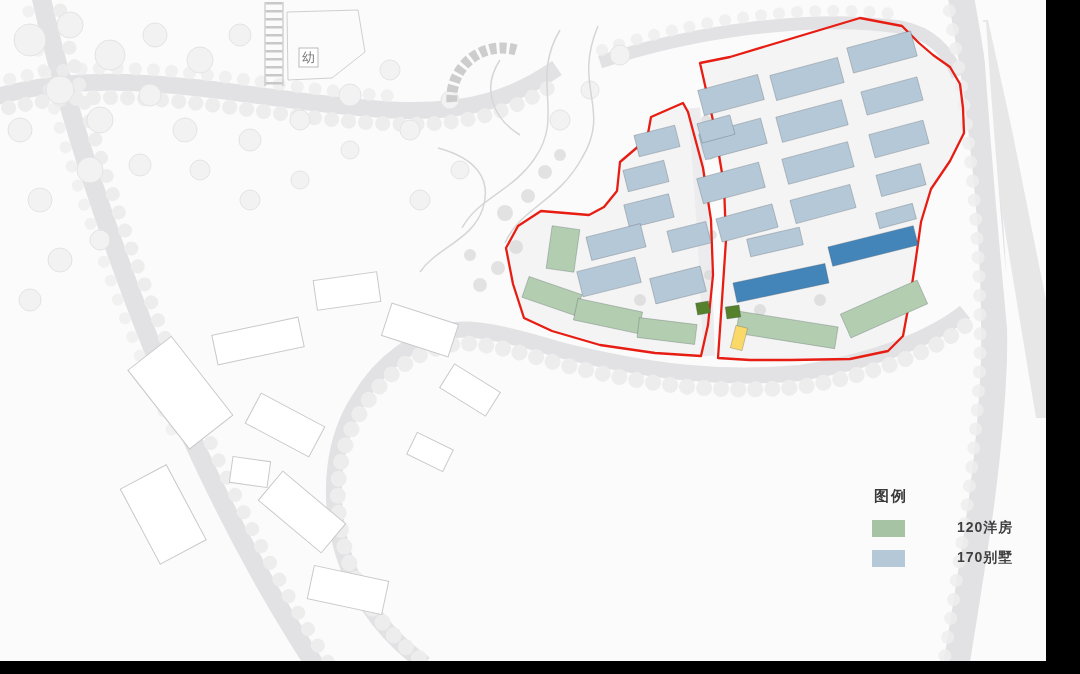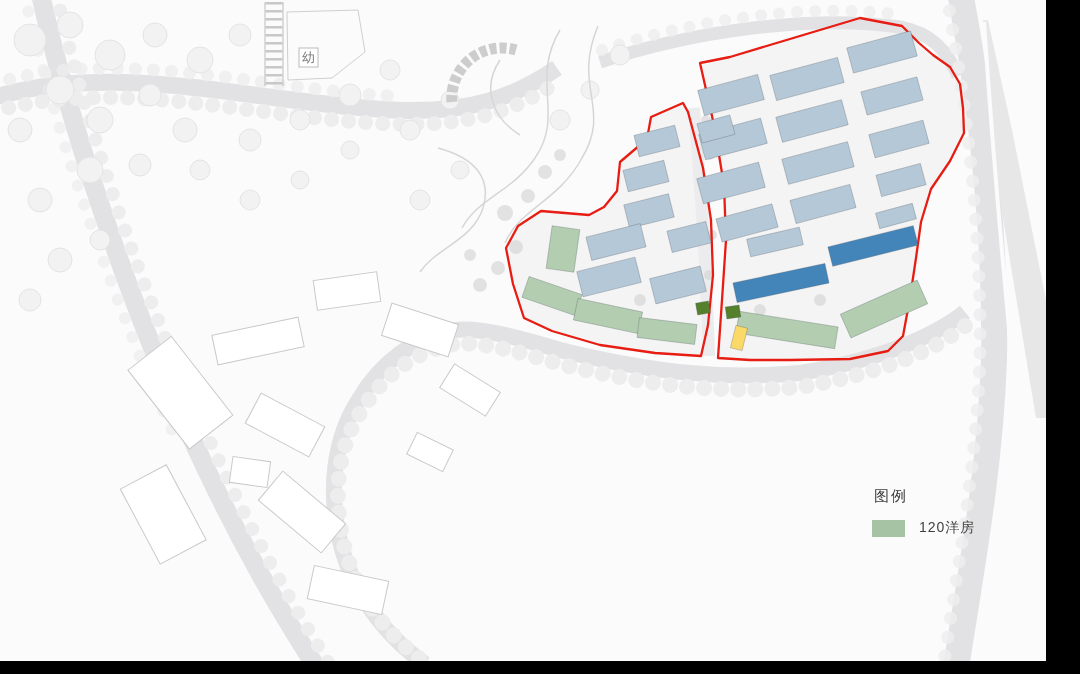--- a/index.html
+++ b/index.html
@@ -1,22 +1,22 @@
 <!DOCTYPE html>
 <html><head>
 <meta charset="utf-8">
 <style>
   html,body{margin:0;padding:0;background:#000;}
   .stage{position:relative;width:1080px;height:674px;background:#000;overflow:hidden;
          font-family:"Liberation Sans","DejaVu Sans",sans-serif;}
   .map{position:absolute;left:0;top:0;width:1046px;height:661px;background:#fbfbfb;overflow:hidden;}
   .map svg{display:block;}
-  .legend{position:absolute;left:872px;top:487px;width:170px;}
+  .legend{position:absolute;left:872px;top:487px;width:170px;font-weight:bold;}
   .legend-title{font-size:15px;color:#3a3a3a;letter-spacing:2px;margin:0 0 13px 2px;}
-  .legend-row{display:flex;align-items:flex-end;margin-bottom:12px;}
+  .legend-row{display:flex;align-items:flex-end;margin-bottom:12px;gap:38px;}
   .legend-swatch{width:33px;height:17px;margin-right:14px;flex:0 0 auto;}
   .legend-label{font-size:14px;color:#3f3f3f;letter-spacing:1px;white-space:nowrap;}
 </style>
 </head>
 <body>
 
 <div class="stage">
   <div class="map">
     <svg width="1046" height="661" viewBox="0 0 1046 661">
 
@@ -172,16 +172,20 @@
         </g>
     </svg>
 
     <div class="legend">
       <div class="legend-title">图例</div>
       <div id="legend-items">
           <div class="legend-row">
             <div class="legend-swatch" style="background: rgb(166, 195, 163);"></div>
             <span class="legend-label">120洋房</span>
           </div>
+          <div class="legend-row">
+            <div class="legend-swatch" style="background: rgb(181, 200, 215);"></div>
+            <span class="legend-label">170别墅</span>
+          </div>
         </div>
     </div>
   </div>
 </div>
 
 </body></html>

